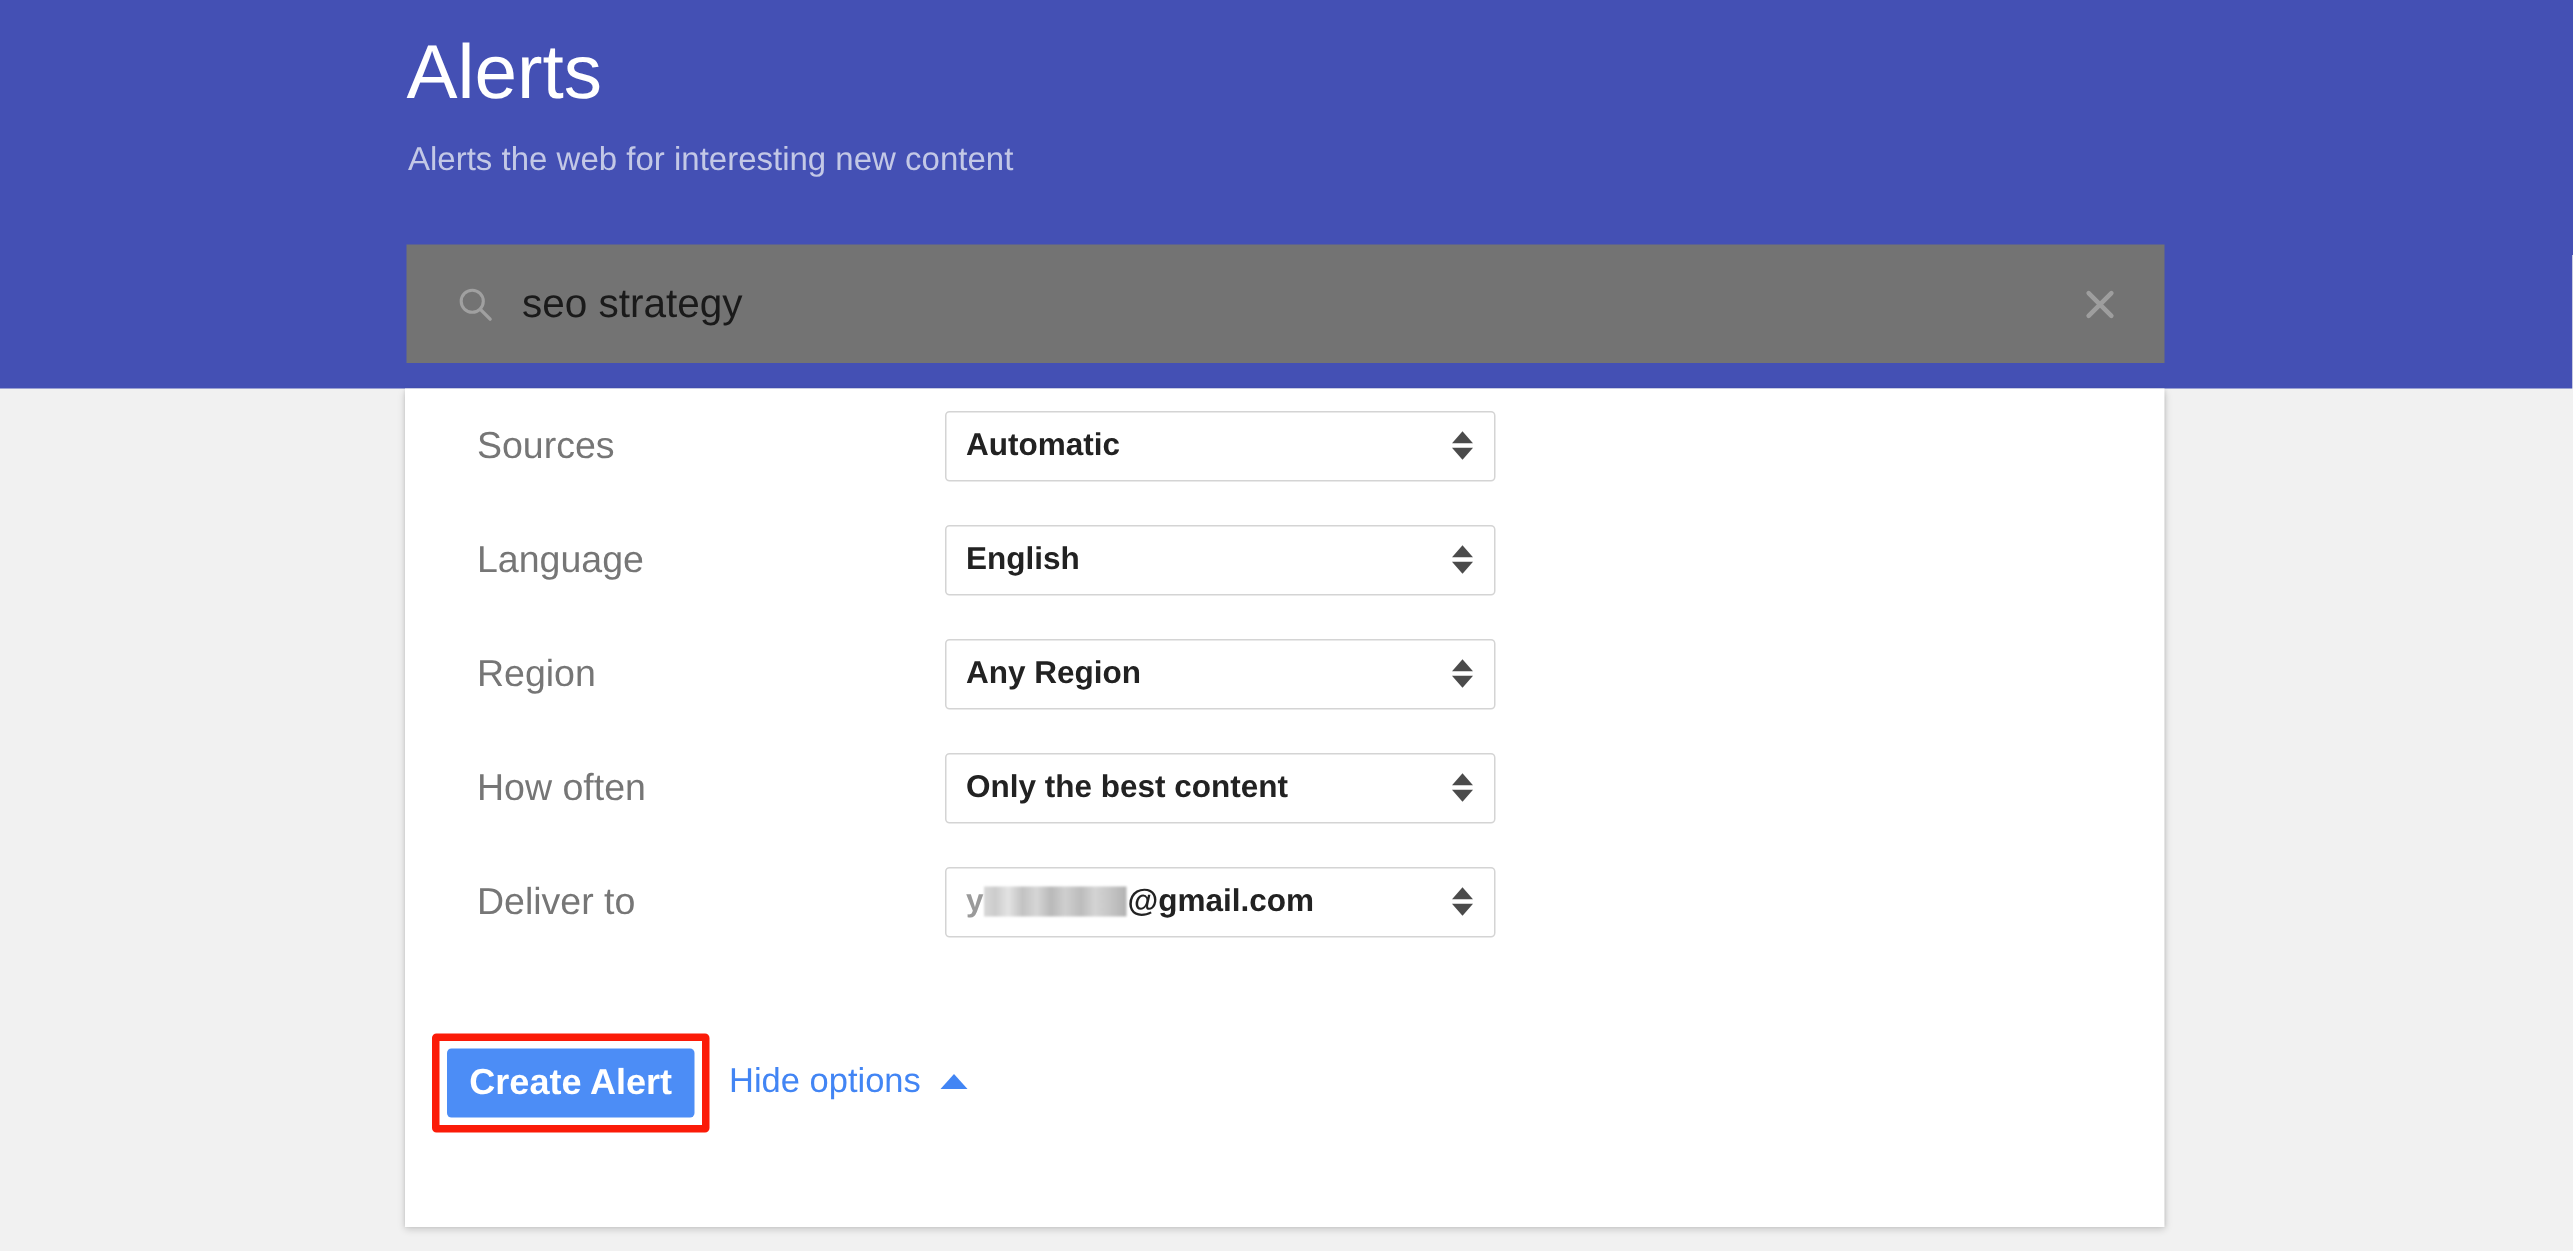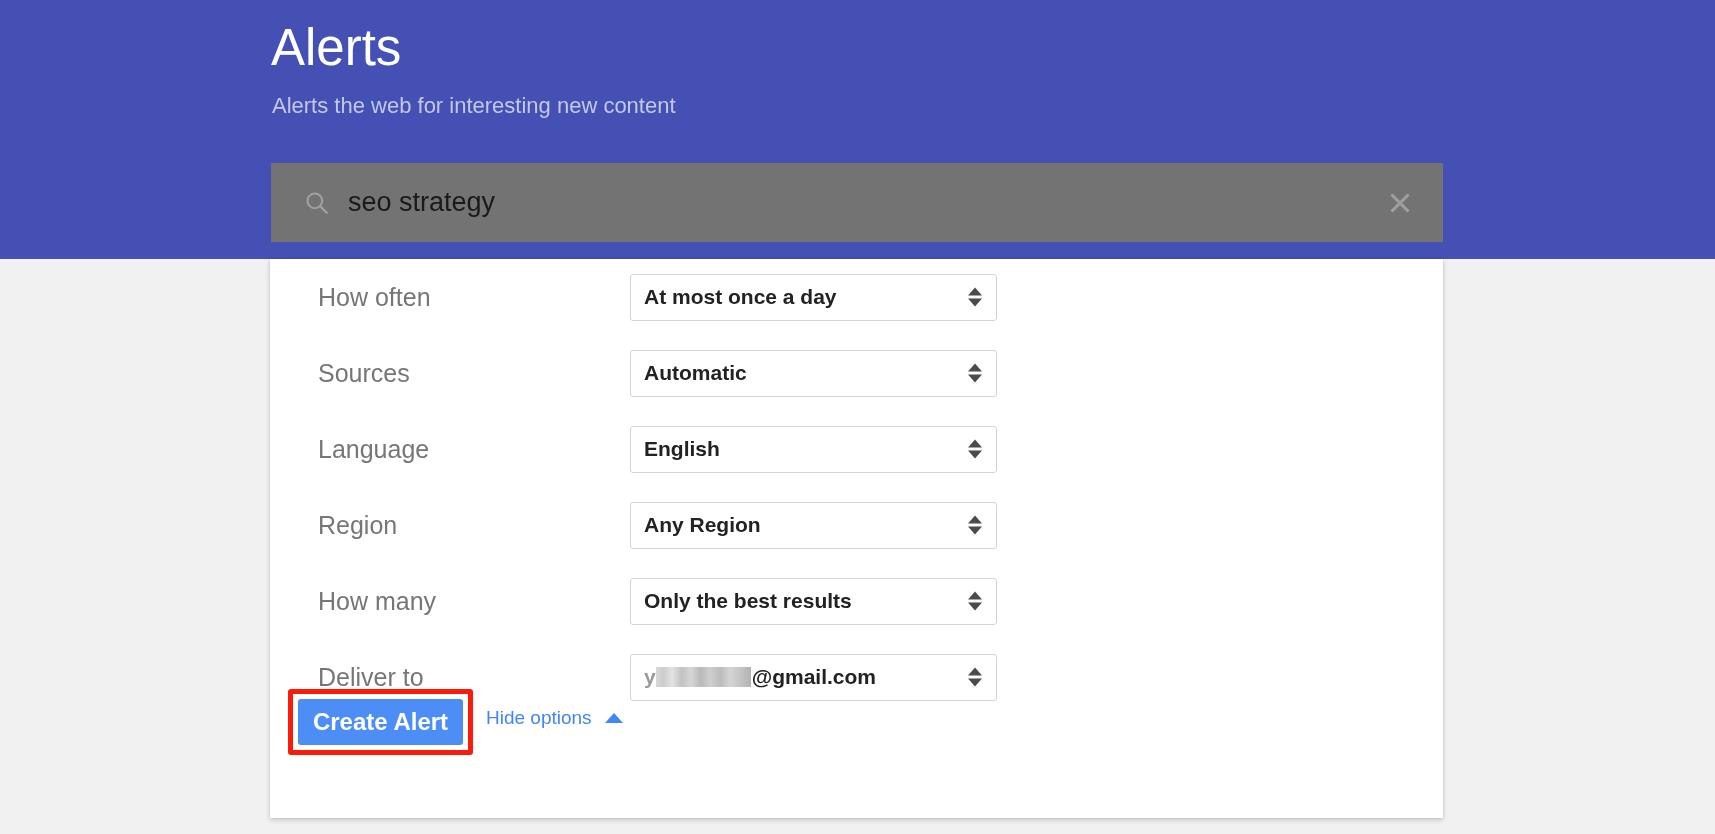--- a/index.html
+++ b/index.html
@@ -142,21 +142,21 @@
     background: #4c8df6;
     border: none; border-radius: 3px;
     color: #ffffff; font-weight: bold; font-size: 24px;
     font-family: "Liberation Sans", sans-serif;
     cursor: pointer;
     display: flex; align-items: center; justify-content: center;
   }
   .hide-options {
     position: absolute; left: 216px; top: 30px;
     display: flex; align-items: center; gap: 13px;
-    color: #4285f4; font-size: 19px;
+    color: #4285f4; font-size: 23px;
     cursor: pointer;
   }
   .caret-up {
     width: 0; height: 0;
     border-left: 9px solid transparent;
     border-right: 9px solid transparent;
     border-bottom: 10px solid #4285f4;
   }
 </style>
 </head>
@@ -182,68 +182,58 @@
         <line x1="5.5" y1="5.5" x2="18.5" y2="18.5" stroke="#9e9e9e" stroke-width="2.6" stroke-linecap="round"></line>
         <line x1="18.5" y1="5.5" x2="5.5" y2="18.5" stroke="#9e9e9e" stroke-width="2.6" stroke-linecap="round"></line>
       </svg>
     </span>
   </div>
 
   <div class="card">
 
     <div class="options-form">
 
+
+      <div class="form-row">
+        <div class="row-label">Sources</div>
+        <div class="row-field">
+          <span class="field-value">Automatic</span>
+          <span class="spinner">
+            <span class="spin-up"></span>
+              <span class="spin-down"></span>
+          </span>
+        </div>
+      </div>
+
+      <div class="form-row">
+        <div class="row-label">Language</div>
+        <div class="row-field">
+          <span class="field-value">English</span>
+          <span class="spinner">
+            <span class="spin-up"></span>
+              <span class="spin-down"></span>
+          </span>
+        </div>
+      </div>
+
+      <div class="form-row">
+        <div class="row-label">Region</div>
+        <div class="row-field">
+          <span class="field-value">Any Region</span>
+          <span class="spinner">
+            <span class="spin-up"></span>
+              <span class="spin-down"></span>
+          </span>
+        </div>
+      </div>
+
       <div class="form-row">
         <div class="row-label">How often</div>
         <div class="row-field">
-          <span class="field-value">At most once a day</span>
-          <span class="spinner">
-            <span class="spin-up"></span>
-              <span class="spin-down"></span>
-          </span>
-        </div>
-      </div>
-
-      <div class="form-row">
-        <div class="row-label">Sources</div>
-        <div class="row-field">
-          <span class="field-value">Automatic</span>
-          <span class="spinner">
-            <span class="spin-up"></span>
-              <span class="spin-down"></span>
-          </span>
-        </div>
-      </div>
-
-      <div class="form-row">
-        <div class="row-label">Language</div>
-        <div class="row-field">
-          <span class="field-value">English</span>
-          <span class="spinner">
-            <span class="spin-up"></span>
-              <span class="spin-down"></span>
-          </span>
-        </div>
-      </div>
-
-      <div class="form-row">
-        <div class="row-label">Region</div>
-        <div class="row-field">
-          <span class="field-value">Any Region</span>
-          <span class="spinner">
-            <span class="spin-up"></span>
-              <span class="spin-down"></span>
-          </span>
-        </div>
-      </div>
-
-      <div class="form-row">
-        <div class="row-label">How many</div>
-        <div class="row-field">
-          <span class="field-value">Only the best results</span>
+          <span class="field-value">Only the best content</span>
           <span class="spinner">
             <span class="spin-up"></span>
               <span class="spin-down"></span>
           </span>
         </div>
       </div>
 
       <div class="form-row">
         <div class="row-label">Deliver to</div>
         <div class="row-field">

